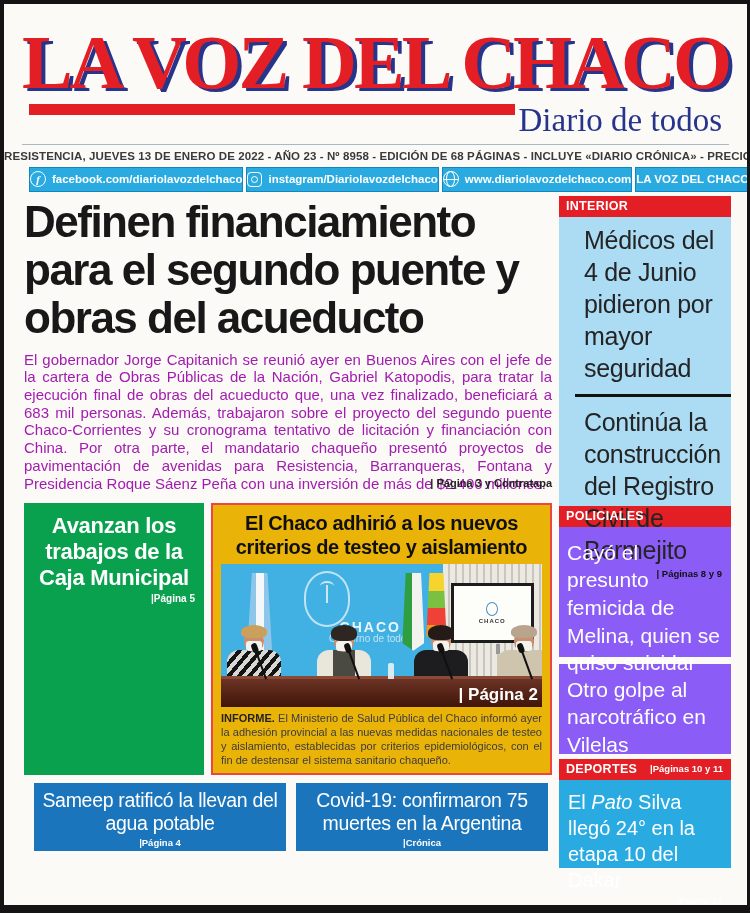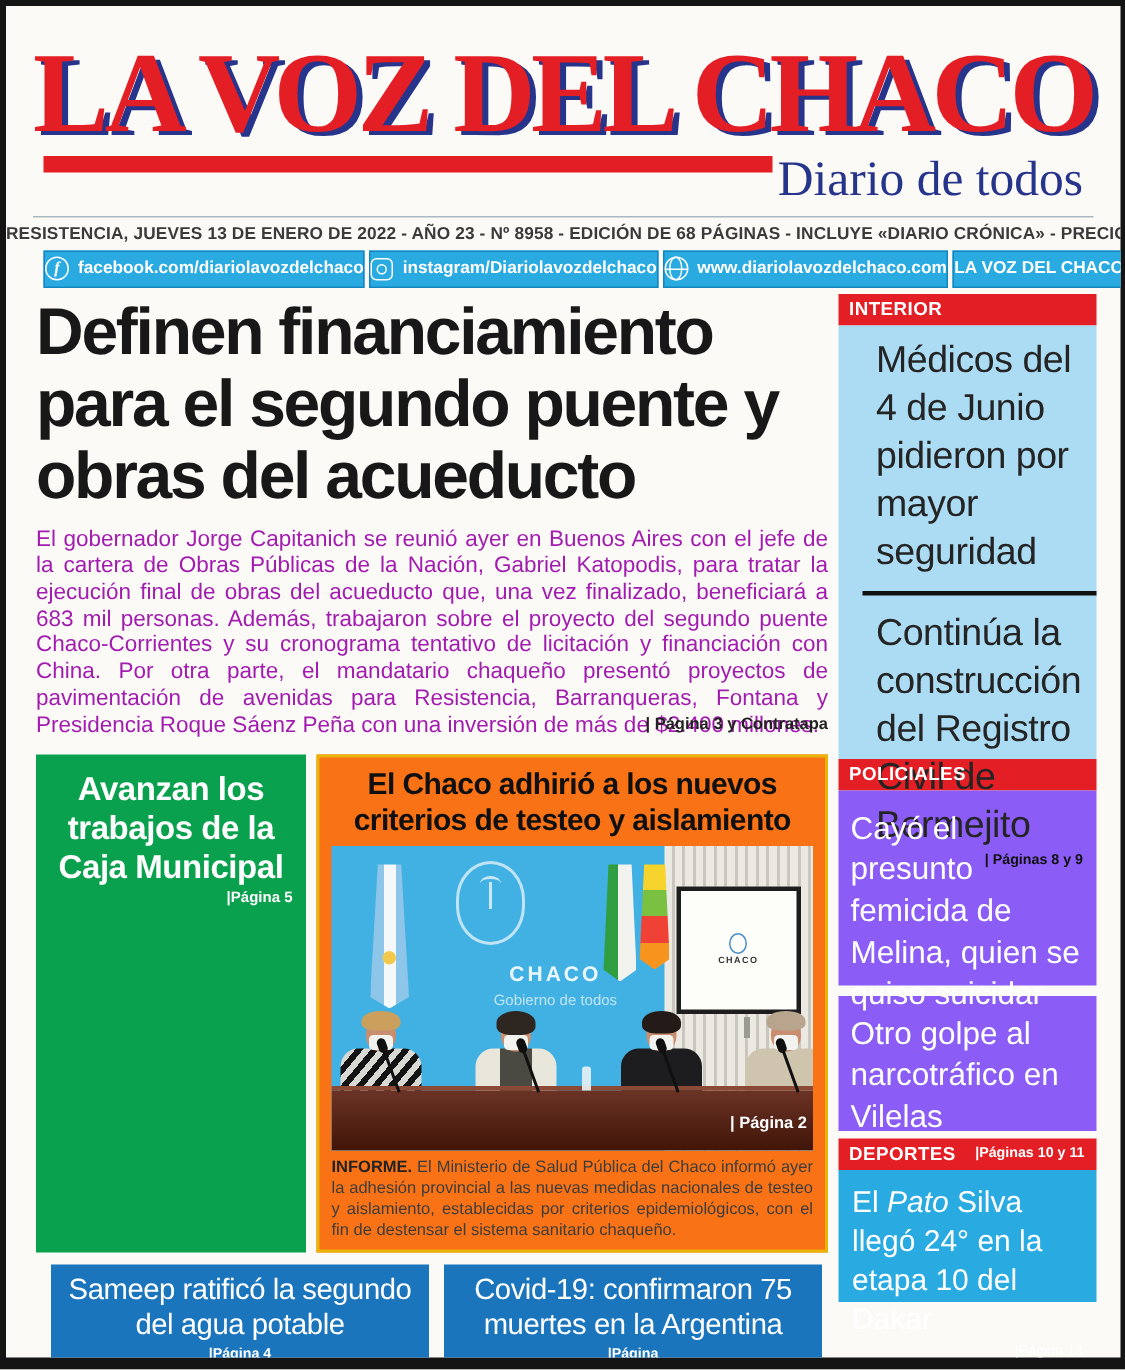--- a/index.html
+++ b/index.html
@@ -42,27 +42,27 @@
   
   .content{display:flex;margin:4px 16px 0 20px;gap:7px;}
   .main{width:528px;flex:none;}
   .sidebar{flex:1;}
   
   .lead-headline{font-size:44px;font-weight:bold;letter-spacing:-1.5px;
         line-height:1.1;color:#181818;margin:2px 0 8px 0;}
   .lead-body{font-size:15px;line-height:1.18;color:#a21caf;text-align:justify;}
   .lead-ref{text-align:right;font-size:11px;font-weight:bold;color:#222;margin-top:-15px;}
   
-  .mid-row{display:flex;gap:7px;margin-top:14px;height:332px;}
+  .mid-row{display:flex;gap:7px;margin-top:14px;height:272px;}
   .green-box{width:180px;flex:none;background:#0aa14e;color:#fff;
         padding:10px 9px 6px 9px;box-sizing:border-box;}
   .green-title{font-size:22px;font-weight:bold;text-align:center;line-height:1.18;letter-spacing:-0.3px;}
   .green-body{font-size:14px;line-height:1.44;margin-top:9px;}
   .green-ref{text-align:right;font-size:10px;font-weight:bold;margin-top:2px;}
-  .center-box{flex:1;background:#f97316;border:2px solid #eab308;
+  .center-box{flex:1;background:#eab308;border:2px solid #ef4444;
         padding:6px 8px 5px 8px;display:flex;flex-direction:column;box-sizing:border-box;}
   .center-title{font-size:20px;font-weight:bold;text-align:center;line-height:1.2;
         color:#101010;letter-spacing:-0.4px;}
   .caption{font-size:11px;color:#3c3c3c;line-height:1.27;margin-top:5px;text-align:justify;}
   .caption b{color:#222;}
   
   .photo{position:relative;flex:1;margin-top:5px;overflow:hidden;background:#41b0e3;}
   .blinds{position:absolute;top:0;right:0;width:31%;bottom:0;
         background:repeating-linear-gradient(90deg,#ece9e2 0 5px,#c9c6bd 5px 7px);}
   .crest{position:absolute;left:26%;top:5%;width:42px;height:52px;
@@ -112,21 +112,21 @@
   .p3 .torso{background:#1d1d20;}
   .p4{left:86%;} .p4 .hair{background:#b9a58e;}
   .p4 .torso{background:#cfc4ae;}
   .mic{position:absolute;bottom:19%;width:2px;height:30px;background:#101010;
         transform:rotate(-20deg);}
   .mic::before{content:"";position:absolute;top:-8px;left:-2px;width:6px;height:10px;
         border-radius:3px;background:#101010;}
   .m1{left:12%;} .m2{left:41%;} .m3{left:70%;} .m4{left:95%;}
   .bottle{position:absolute;bottom:20%;left:52%;width:6px;height:16px;
         background:#e8f2f5;border-radius:2px 2px 0 0;opacity:0.9;}
-  .photo-ref{position:absolute;right:4px;bottom:12px;color:#fff;font-size:11px;
+  .photo-ref{position:absolute;right:4px;bottom:2px;color:#fff;font-size:17px;
         font-weight:bold;}
   
   .bottom-row{display:flex;gap:10px;margin:8px 4px 0 10px;}
   .blue-box{flex:1;background:#1b75bc;color:#fff;text-align:center;
         padding:6px 4px 3px 4px;}
   .blue-title{font-size:19.5px;line-height:1.18;letter-spacing:-0.3px;}
   .blue-ref{font-size:9.5px;font-weight:bold;margin-top:2px;}
   
   .side-header{background:#e31e25;color:#fff;font-size:12.5px;font-weight:bold;
         padding:3px 7px 4px 7px;letter-spacing:0.3px;}
@@ -248,26 +248,26 @@
           </div>
 
           <div class="caption">
             <b>INFORME.</b><span> El Ministerio de Salud Pública del Chaco informó ayer la adhesión provincial a las nuevas medidas nacionales de testeo y aislamiento, establecidas por criterios epidemiológicos, con el fin de destensar el sistema sanitario chaqueño.</span>
           </div>
         </div>
       </div>
 
       <div class="bottom-row">
         <div class="blue-box">
-          <div class="blue-title">Sameep ratificó la segundo del agua potable</div>
+          <div class="blue-title">Sameep ratificó la llevan del agua potable</div>
           <div class="blue-ref">|Página 4</div>
         </div>
         <div class="blue-box">
           <div class="blue-title">Covid-19: confirmaron 75 muertes en la Argentina</div>
-          <div class="blue-ref">|Página</div>
+          <div class="blue-ref">|Crónica</div>
         </div>
       </div>
     </div>
 
     <div class="sidebar">
       <div class="side-header">INTERIOR</div>
       <div class="panel-light">
         <div class="side-title">Médicos del 4 de Junio pidieron por mayor seguridad</div>
         <div class="side-divider"></div>
         <div class="side-title">Continúa la construcción del Registro Civil de Bermejito</div>

